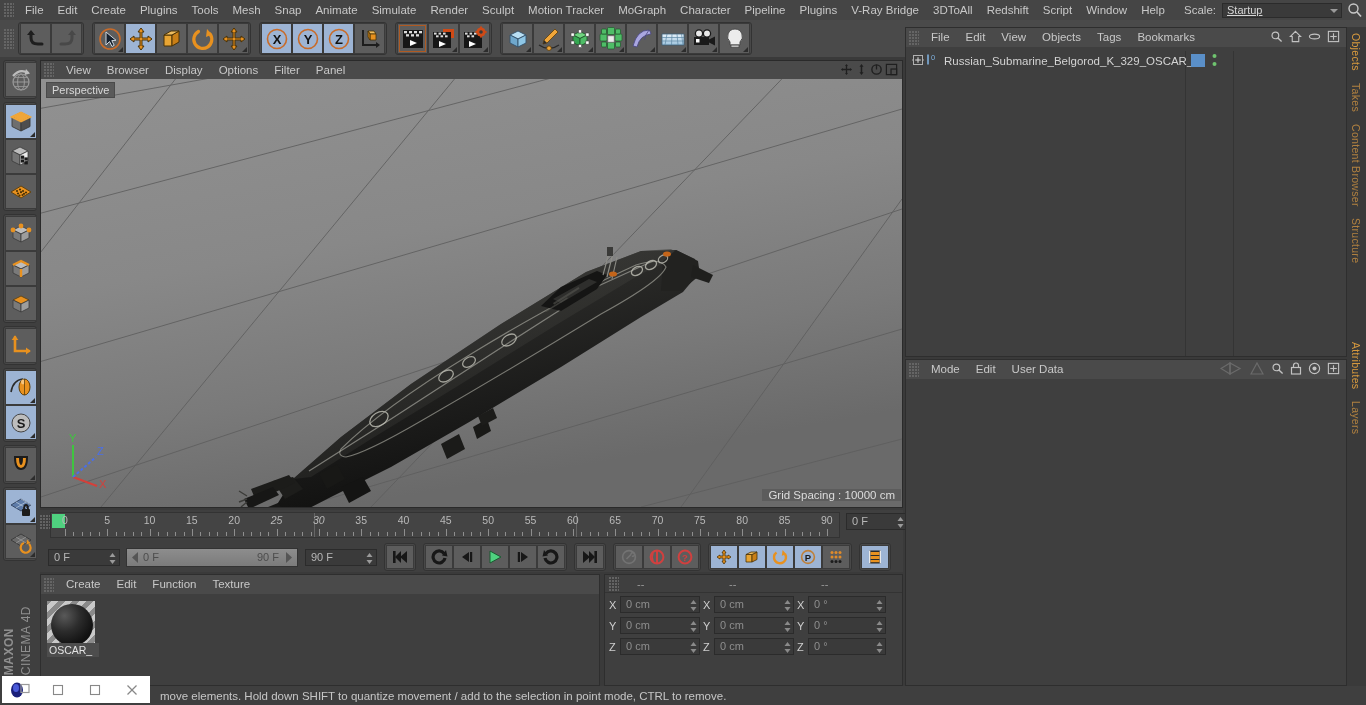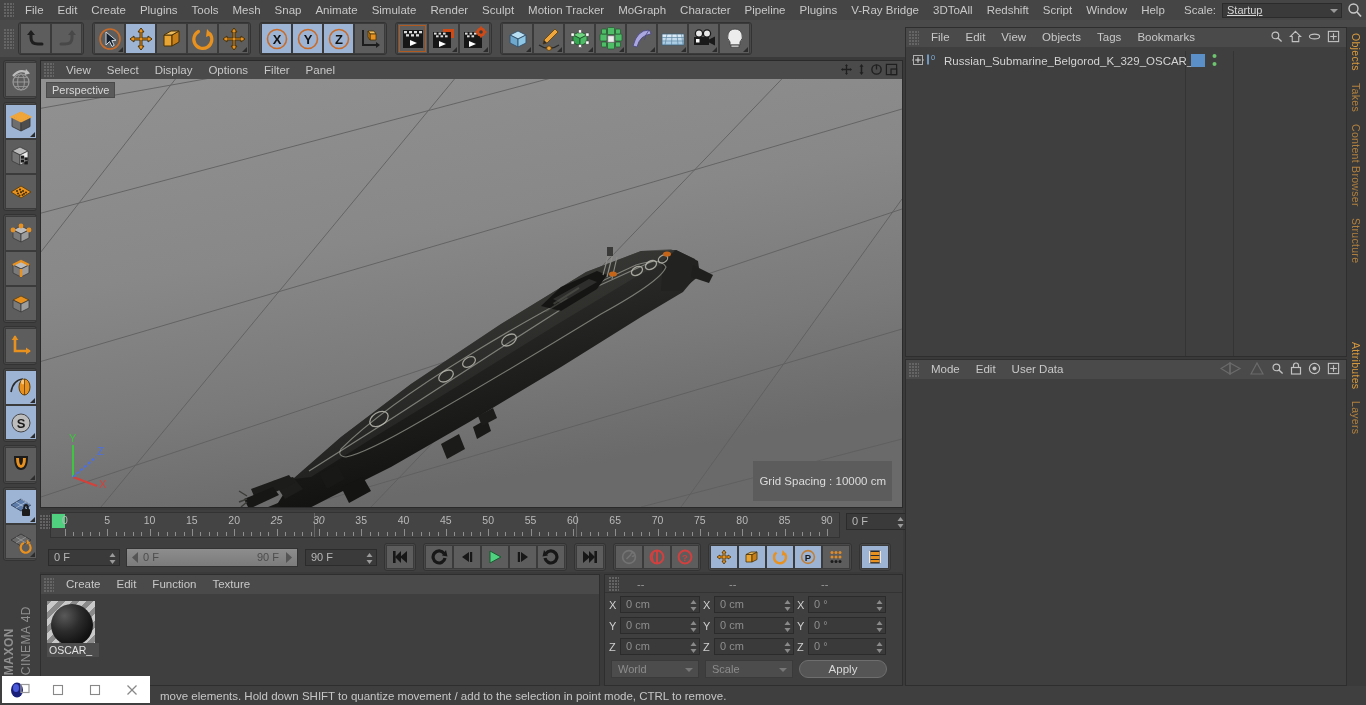--- a/index.html
+++ b/index.html
@@ -57,22 +57,22 @@
 
   
   #viewwrap { position:absolute; left:40px; top:60px; width:863px; height:448px; background:#2f2f2f;
      border:1px solid #2a2a2a;}
   #viewmenu { height:18px; background:#4a4a4a; display:flex; align-items:center; padding-left:3px;}
   #viewmenu .mi { padding:0 8px; font-size:11.5px; color:#c8c8c8; line-height:18px; }
   #viewport { position:absolute; left:0; top:18px; width:861px; height:428px; overflow:hidden;
      background:linear-gradient(160deg,#8e8e8e 0%,#878787 38%,#7e7e7e 62%,#6f6f6f 100%); }
   #vplabel { position:absolute; left:5px; top:3px; background:#5a5a5a; color:#d8d8d8;
      font-size:11px; padding:1px 5px; border:1px solid #4a4a4a;}
-  #gridsp { position:absolute; right:10px; bottom:6px; background:#5c5c5c; color:#dcdcdc;
-     font-size:11.5px; padding:14px 6px; }
+  #gridsp { position:absolute; right:1px; bottom:6px; background:#5c5c5c; color:#dcdcdc;
+     font-size:11.5px; padding:0 6px; }
   #axisgiz { position:absolute; left:22px; bottom:18px; width:60px; height:60px; }
 
   
   #tlwrap { position:absolute; left:40px; top:510px; width:863px; height:62px; background:#3f3f3f; }
   #tlruler { position:absolute; left:10px; top:2px; width:790px; height:26px; background:#444; border:1px solid #333;}
   #tlruler .tk { position:absolute; top:1px; font-size:10.5px; color:#b9b9b9; }
   #tlruler .tick { position:absolute; bottom:1px; width:1px; background:#8e8e8e; }
   #tlruler .gl { position:absolute; top:0; bottom:0; width:1px; background:#666; }
   #greenmark { position:absolute; left:1px; top:1px; width:13px; height:14px; background:#4fd17f; }
   .numfield { background:#3a3a3a; border:1px solid #2b2b2b; color:#b6b6b6; font-size:11px;
@@ -562,21 +562,21 @@
   <div id="brandtext">
     <span class="b1">MAXON</span>
     <span class="b2">CINEMA 4D</span>
   </div>
 </div>
 
 <div id="viewwrap">
   <div id="viewmenu">
     <div class="dots" style="margin-right:4px;"></div>
     <div class="mi">View</div>
-    <div class="mi">Select</div>
+    <div class="mi">Browser</div>
     <div class="mi">Display</div>
     <div class="mi">Options</div>
     <div class="mi">Filter</div>
     <div class="mi">Panel</div>
     <div style="margin-left:auto;display:flex;align-items:center;gap:2px;padding-right:4px;">
       <span>
         <svg width="13" height="13" viewBox="0 0 14 14">
             <path d="M7 1 L8.6 3.2 L7.7 3.2 L7.7 6.3 L10.8 6.3 L10.8 5.4 L13 7 L10.8 8.6 L10.8 7.7 L7.7 7.7 L7.7 10.8 L8.6 10.8 L7 13 L5.4 10.8 L6.3 10.8 L6.3 7.7 L3.2 7.7 L3.2 8.6 L1 7 L3.2 5.4 L3.2 6.3 L6.3 6.3 L6.3 3.2 L5.4 3.2 Z" fill="#1f1f1f"></path>
           </svg>
       </span>
@@ -1075,31 +1075,20 @@
             <path d="M3.5 0 L6.5 4 L0.5 4 Z" fill="#8a8a8a"></path>
             <path d="M3.5 11 L0.5 7 L6.5 7 Z" fill="#8a8a8a"></path>
           </svg></span></div>
     <span class="clbl">Z</span>
     <div class="cfield" style="width:78px;"><span>0 °</span><span class="sp"><svg width="7" height="11" viewBox="0 0 7 11">
             <path d="M3.5 0 L6.5 4 L0.5 4 Z" fill="#8a8a8a"></path>
             <path d="M3.5 11 L0.5 7 L6.5 7 Z" fill="#8a8a8a"></path>
           </svg></span></div>
   </div>
 
-  <div id="coordfoot">
-    <div class="cdrop">
-      <span>World</span>
-      <span class="arr"></span>
-    </div>
-    <div class="cdrop">
-      <span>Scale</span>
-      <span class="arr"></span>
-    </div>
-    <div id="applybtn">Apply</div>
-  </div>
 </div>
 
 <div id="objmgr">
   <div id="objmenu">
     <div class="dots" style="margin-right:4px;"></div>
     <div class="mi">File</div>
     <div class="mi">Edit</div>
     <div class="mi">View</div>
     <div class="mi">Objects</div>
     <div class="mi">Tags</div>

